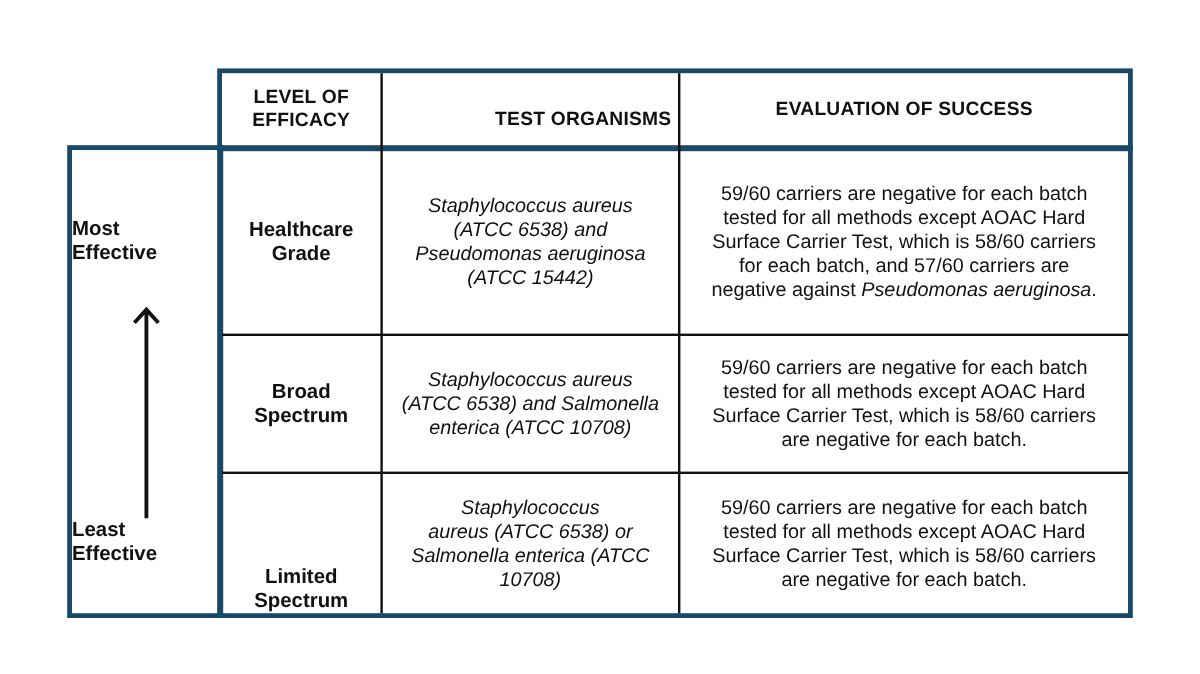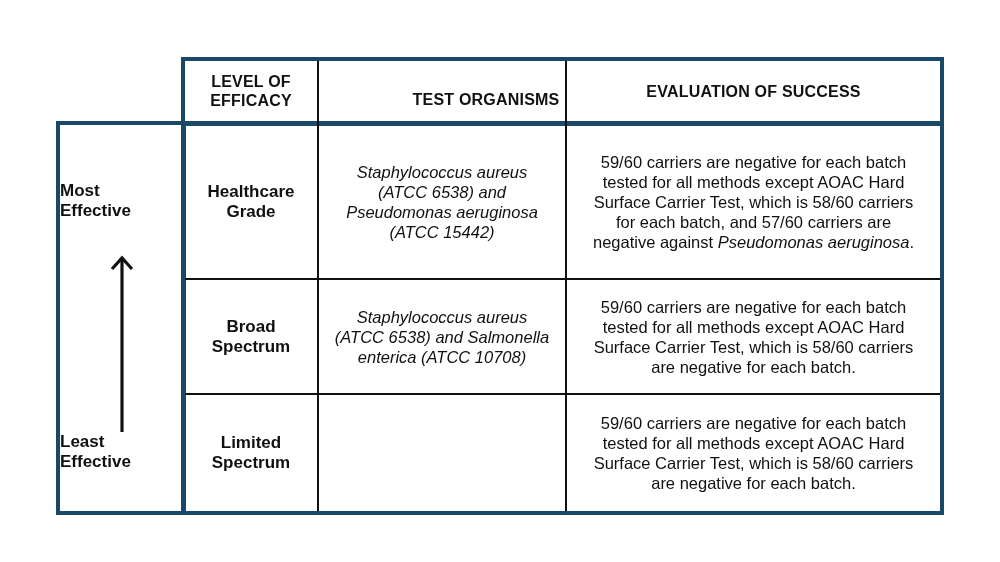--- a/index.html
+++ b/index.html
@@ -172,24 +172,32 @@
   </div>
   <div class="cell eval" style="left:567px; top:280px; width:373px; height:113px;">
     <div>
       <div>59/60 carriers are negative for each batch</div>
       <div>tested for all methods except AOAC Hard</div>
       <div>Surface Carrier Test, which is 58/60 carriers</div>
       <div>are negative for each batch.</div>
     </div>
   </div>
 
-  <div class="cell level" style="left:185px; top:395px; width:132px; height:116px;">
+  <div class="cell level" style="left:185px; top:395px; width:132px; height:116px;align-items:flex-end;">
     <div>
       <div>Limited</div>
       <div>Spectrum</div>
+    </div>
+  </div>
+  <div class="cell org" style="left:319px; top:395px; width:246px; height:116px;">
+    <div>
+      <div>Staphylococcus</div>
+      <div>aureus (ATCC 6538) or</div>
+      <div>Salmonella enterica (ATCC</div>
+      <div>10708)</div>
     </div>
   </div>
   <div class="cell eval" style="left:567px; top:395px; width:373px; height:116px;">
     <div>
       <div>59/60 carriers are negative for each batch</div>
       <div>tested for all methods except AOAC Hard</div>
       <div>Surface Carrier Test, which is 58/60 carriers</div>
       <div>are negative for each batch.</div>
     </div>
   </div>

